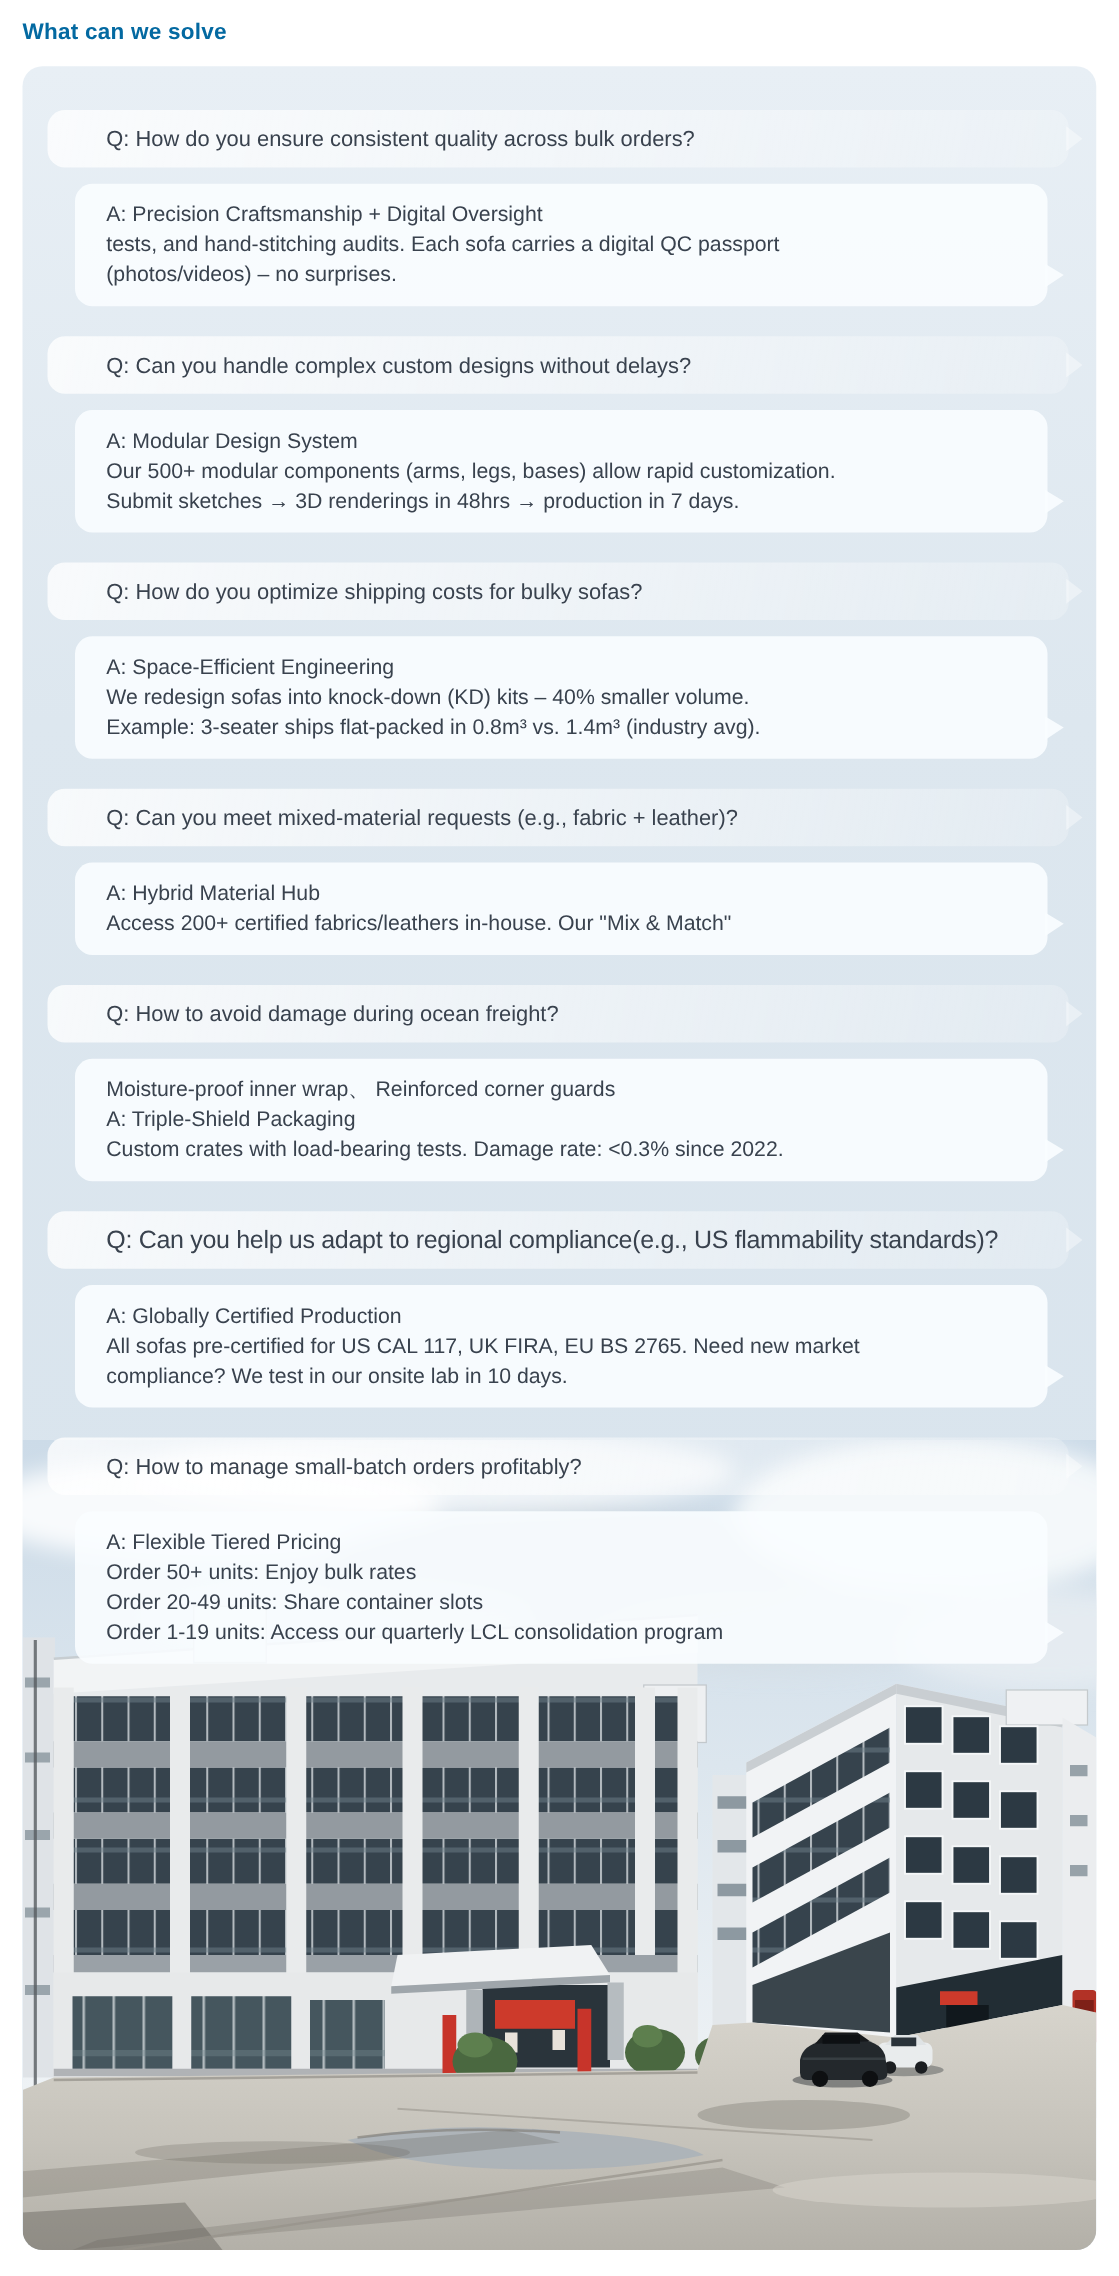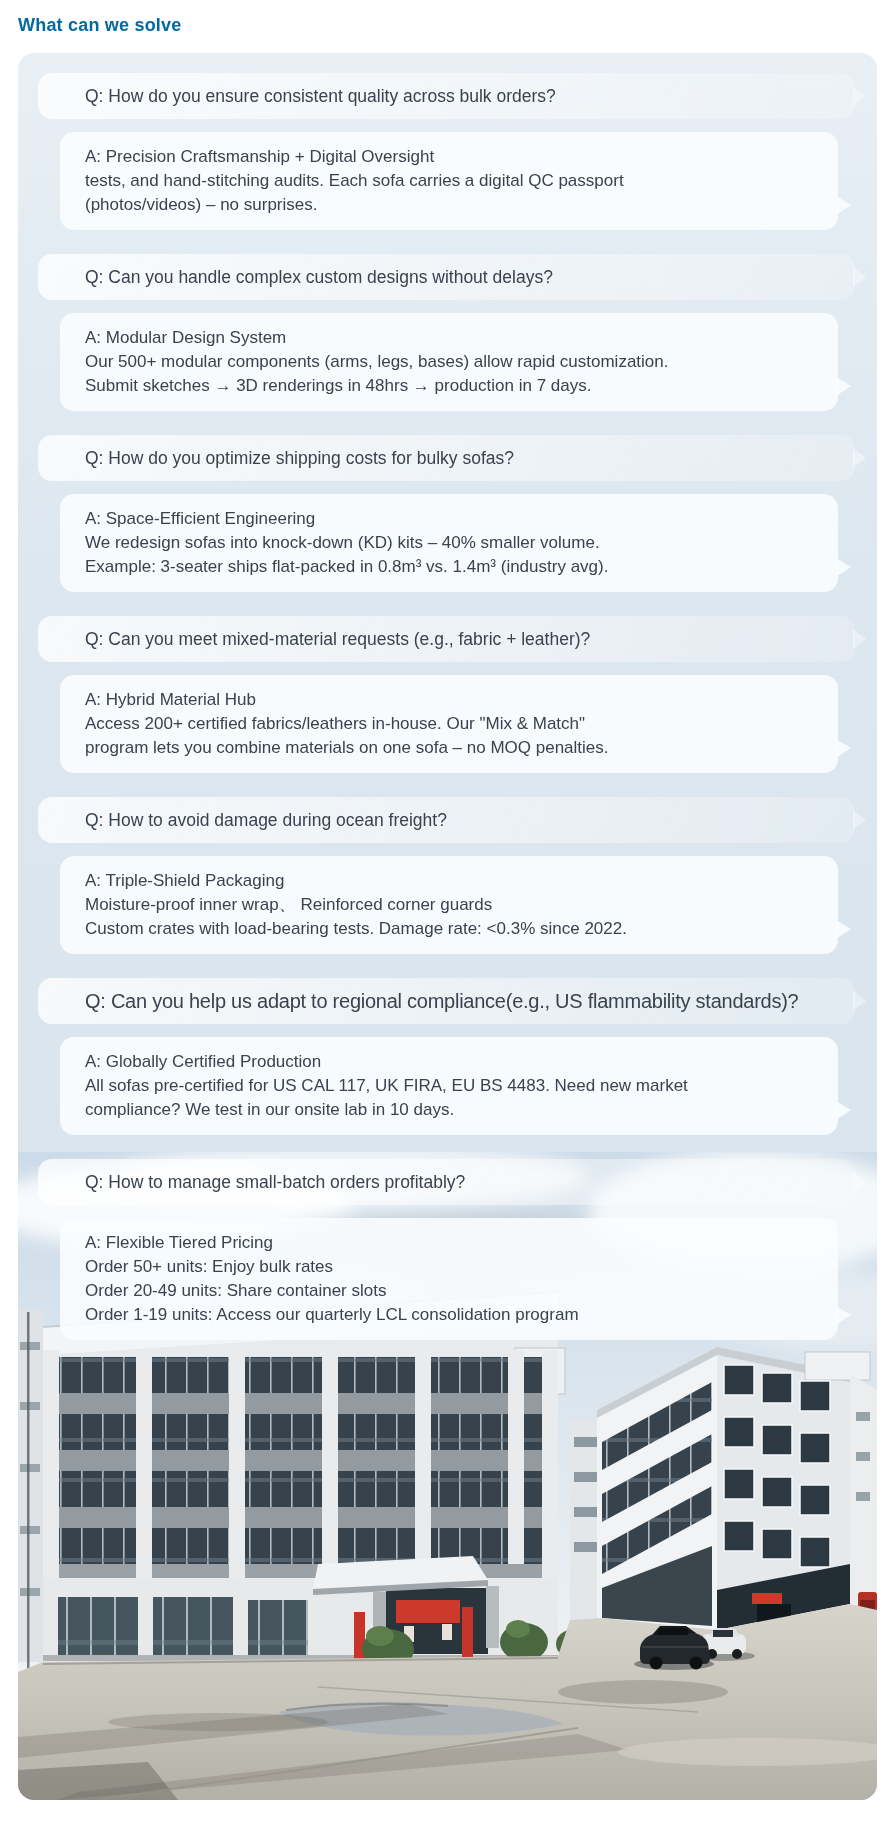--- a/index.html
+++ b/index.html
@@ -11,21 +11,21 @@
   .page{padding:14px 18px 0 18px;}
   .page-title{
     font-size:18px;line-height:22px;font-weight:700;color:#0369a1;
     letter-spacing:.2px;margin:0 0 17px 0;
   }
   .panel{
     position:relative;width:859px;height:1747px;border-radius:16px;
     background:linear-gradient(180deg,#e8eff5 0%,#dde7ef 30%,#d6e2ec 100%);
     overflow:hidden;
   }
-  .faq-flow{position:relative;z-index:2;padding-top:20px;}
+  .faq-flow{position:relative;z-index:2;padding-top:20px;margin-top:15px;}
   .q-bubble{
     position:relative;margin:0 22px 13px 20px;
     padding:11px 30px 11px 47px;
     background:linear-gradient(100deg,rgba(255,255,255,.78),rgba(255,255,255,.22));
     border-radius:14px;
     font-size:17.5px;line-height:24px;color:#39424e;white-space:nowrap;
   }
   .q-bubble::after{
     content:"";position:absolute;right:-11px;top:50%;margin-top:-10px;
     border-left:13px solid rgba(255,255,255,.40);
@@ -77,34 +77,33 @@
       <div class="a-bubble">
         <div class="a-line">A: Space-Efficient Engineering</div>
         <div class="a-line">We redesign sofas into knock-down (KD) kits – 40% smaller volume.</div>
         <div class="a-line">Example: 3-seater ships flat-packed in 0.8m³ vs. 1.4m³ (industry avg).</div>
       </div>
 
       <div class="q-bubble">Q: Can you meet mixed-material requests (e.g., fabric + leather)?</div>
       <div class="a-bubble">
         <div class="a-line">A: Hybrid Material Hub</div>
         <div class="a-line">Access 200+ certified fabrics/leathers in-house. Our "Mix &amp; Match"</div>
-        <div class="a-line">program lets you combine materials on one sofa – no MOQ penalties.</div>
       </div>
 
       <div class="q-bubble">Q: How to avoid damage during ocean freight?</div>
       <div class="a-bubble">
+        <div class="a-line">Moisture-proof inner wrap、 Reinforced corner guards</div>
         <div class="a-line">A: Triple-Shield Packaging</div>
-        <div class="a-line">Moisture-proof inner wrap、 Reinforced corner guards</div>
         <div class="a-line">Custom crates with load-bearing tests. Damage rate: &lt;0.3% since 2022.</div>
       </div>
 
       <div class="q-bubble tight">Q: Can you help us adapt to regional compliance(e.g., US flammability standards)?</div>
       <div class="a-bubble">
         <div class="a-line">A: Globally Certified Production</div>
-        <div class="a-line">All sofas pre-certified for US CAL 117, UK FIRA, EU BS 4483. Need new market</div>
+        <div class="a-line">All sofas pre-certified for US CAL 117, UK FIRA, EU BS 2765. Need new market</div>
         <div class="a-line">compliance? We test in our onsite lab in 10 days.</div>
       </div>
 
       <div class="q-bubble">Q: How to manage small-batch orders profitably?</div>
       <div class="a-bubble">
         <div class="a-line">A: Flexible Tiered Pricing</div>
         <div class="a-line">Order 50+ units: Enjoy bulk rates</div>
         <div class="a-line">Order 20-49 units: Share container slots</div>
         <div class="a-line">Order 1-19 units: Access our quarterly LCL consolidation program</div>
       </div>

